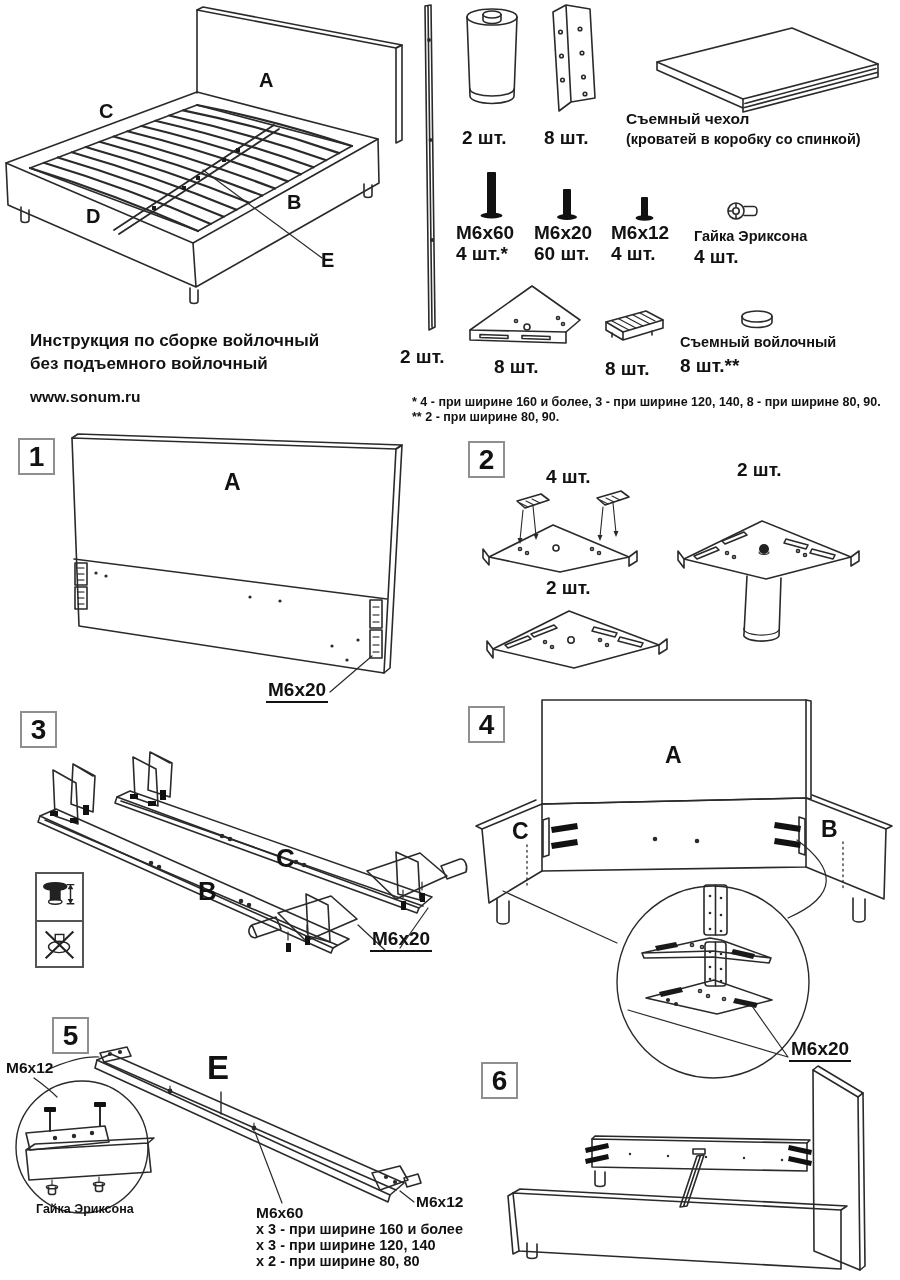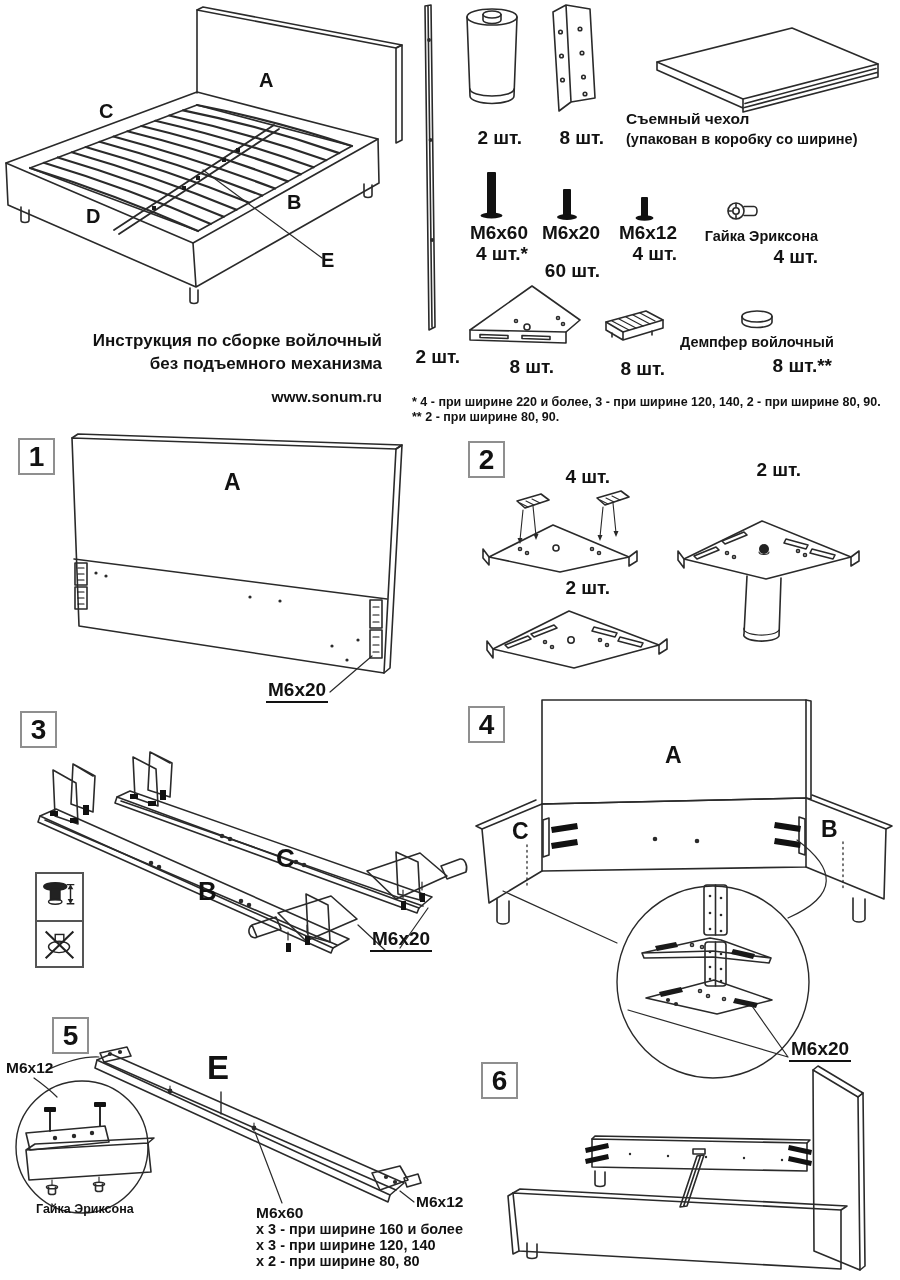--- a/index.html
+++ b/index.html
@@ -1,19 +1,19 @@
 <!DOCTYPE html>
 <html><head>
 <meta charset="utf-8">
 <style>
   *{margin:0;padding:0;box-sizing:border-box}
   html,body{background:#fff}
   body{width:900px;height:1280px;position:relative;font-family:"Liberation Sans",sans-serif;font-weight:bold;color:#121212;overflow:hidden}
   .abs{position:absolute;white-space:nowrap}
-  .ctr{text-align:right}
+  .ctr{text-align:left}
   .t12{font-size:12.5px}
   .t14{font-size:14.5px}
   .t15{font-size:15.5px}
   .t17{font-size:17px}
   .t19{font-size:19px}
   .t23{font-size:23px}
   .t26{font-size:26px}
   .t20{font-size:20px}
   .t33{font-size:33px;letter-spacing:1px}
   .underl{border-bottom:2.2px solid #121212;padding:0 2px 1px 2px}
@@ -356,47 +356,47 @@
     <path d="M697,1156 L704,1155 L687,1206 L680,1207 Z M700.5,1155.5 L683.5,1206.5"></path>
     <rect x="693" y="1149" width="12" height="5"></rect>
     <path d="M513,1193 L520,1189 L847,1206 L841,1210"></path>
     <path d="M513,1193 L841,1210 L841,1269 L519,1251 Z"></path>
     <path d="M513,1193 L508,1196 L513,1254 L519,1251"></path>
     <path d="M527,1243 L527,1256 A5,2.5 0 0 0 537,1256 L537,1244"></path>
   </g>
 </svg>
 
 <div class="abs ctr t17" style="left:30px;top:331px;width:352px">Инструкция по сборке войлочный</div>
-<div class="abs ctr t17" style="left:30px;top:354px;width:352px">без подъемного механизма</div>
+<div class="abs ctr t17" style="left:30px;top:354px;width:352px">без подъемного войлочный</div>
 <div class="abs ctr t15" style="left:30px;top:388px;width:352px">www.sonum.ru</div>
 
 <div class="abs t20" style="left:259px;top:69px">A</div>
 <div class="abs t20" style="left:99px;top:100px">C</div>
 <div class="abs t20" style="left:287px;top:191px">B</div>
 <div class="abs t20" style="left:86px;top:205px">D</div>
 <div class="abs t20" style="left:321px;top:249px">E</div>
 
 <div class="abs ctr t19" style="left:400px;top:346px;width:60px">2 шт.</div>
 <div class="abs ctr t19" style="left:462px;top:127px;width:60px">2 шт.</div>
 <div class="abs ctr t19" style="left:544px;top:127px;width:60px">8 шт.</div>
 <div class="abs t15" style="left:626px;top:110px">Съемный чехол</div>
-<div class="abs t14" style="left:626px;top:131px">(упакован в коробку со ширине)</div>
+<div class="abs t14" style="left:626px;top:131px">(кроватей в коробку со спинкой)</div>
 <div class="abs ctr t19" style="left:456px;top:222px;width:72px">M6x60</div>
 <div class="abs ctr t19" style="left:456px;top:243px;width:72px">4 шт.*</div>
 <div class="abs ctr t19" style="left:534px;top:222px;width:66px">M6x20</div>
-<div class="abs ctr t19" style="left:534px;top:260px;width:66px">60 шт.</div>
+<div class="abs ctr t19" style="left:534px;top:243px;width:66px">60 шт.</div>
 <div class="abs ctr t19" style="left:611px;top:222px;width:66px">M6x12</div>
 <div class="abs ctr t19" style="left:611px;top:243px;width:66px">4 шт.</div>
 <div class="abs ctr t14" style="left:694px;top:228px;width:124px">Гайка Эриксона</div>
 <div class="abs ctr t19" style="left:694px;top:246px;width:124px">4 шт.</div>
 <div class="abs ctr t19" style="left:494px;top:356px;width:60px">8 шт.</div>
 <div class="abs ctr t19" style="left:605px;top:358px;width:60px">8 шт.</div>
-<div class="abs ctr t14" style="left:680px;top:334px;width:152px">Демпфер войлочный</div>
+<div class="abs ctr t14" style="left:680px;top:334px;width:152px">Съемный войлочный</div>
 <div class="abs ctr t19" style="left:680px;top:355px;width:152px">8 шт.**</div>
-<div class="abs t12" style="left:412px;top:395px">* 4 - при ширине 220 и более, 3 - при ширине 120, 140, 2 - при ширине 80, 90.</div>
+<div class="abs t12" style="left:412px;top:395px">* 4 - при ширине 160 и более, 3 - при ширине 120, 140, 8 - при ширине 80, 90.</div>
 <div class="abs t12" style="left:412px;top:410px">** 2 - при ширине 80, 90.</div>
 
 <div class="stepbox" style="left:18px;top:438px">1</div>
 <div class="abs t23" style="left:224px;top:469px">A</div>
 <div class="abs t19" style="left:266px;top:679px"><span class="underl">M6x20</span></div>
 
 <div class="stepbox" style="left:468px;top:441px">2</div>
 <div class="abs ctr t19" style="left:546px;top:466px;width:64px">4 шт.</div>
 <div class="abs ctr t19" style="left:737px;top:459px;width:64px">2 шт.</div>
 <div class="abs ctr t19" style="left:546px;top:577px;width:64px">2 шт.</div>

